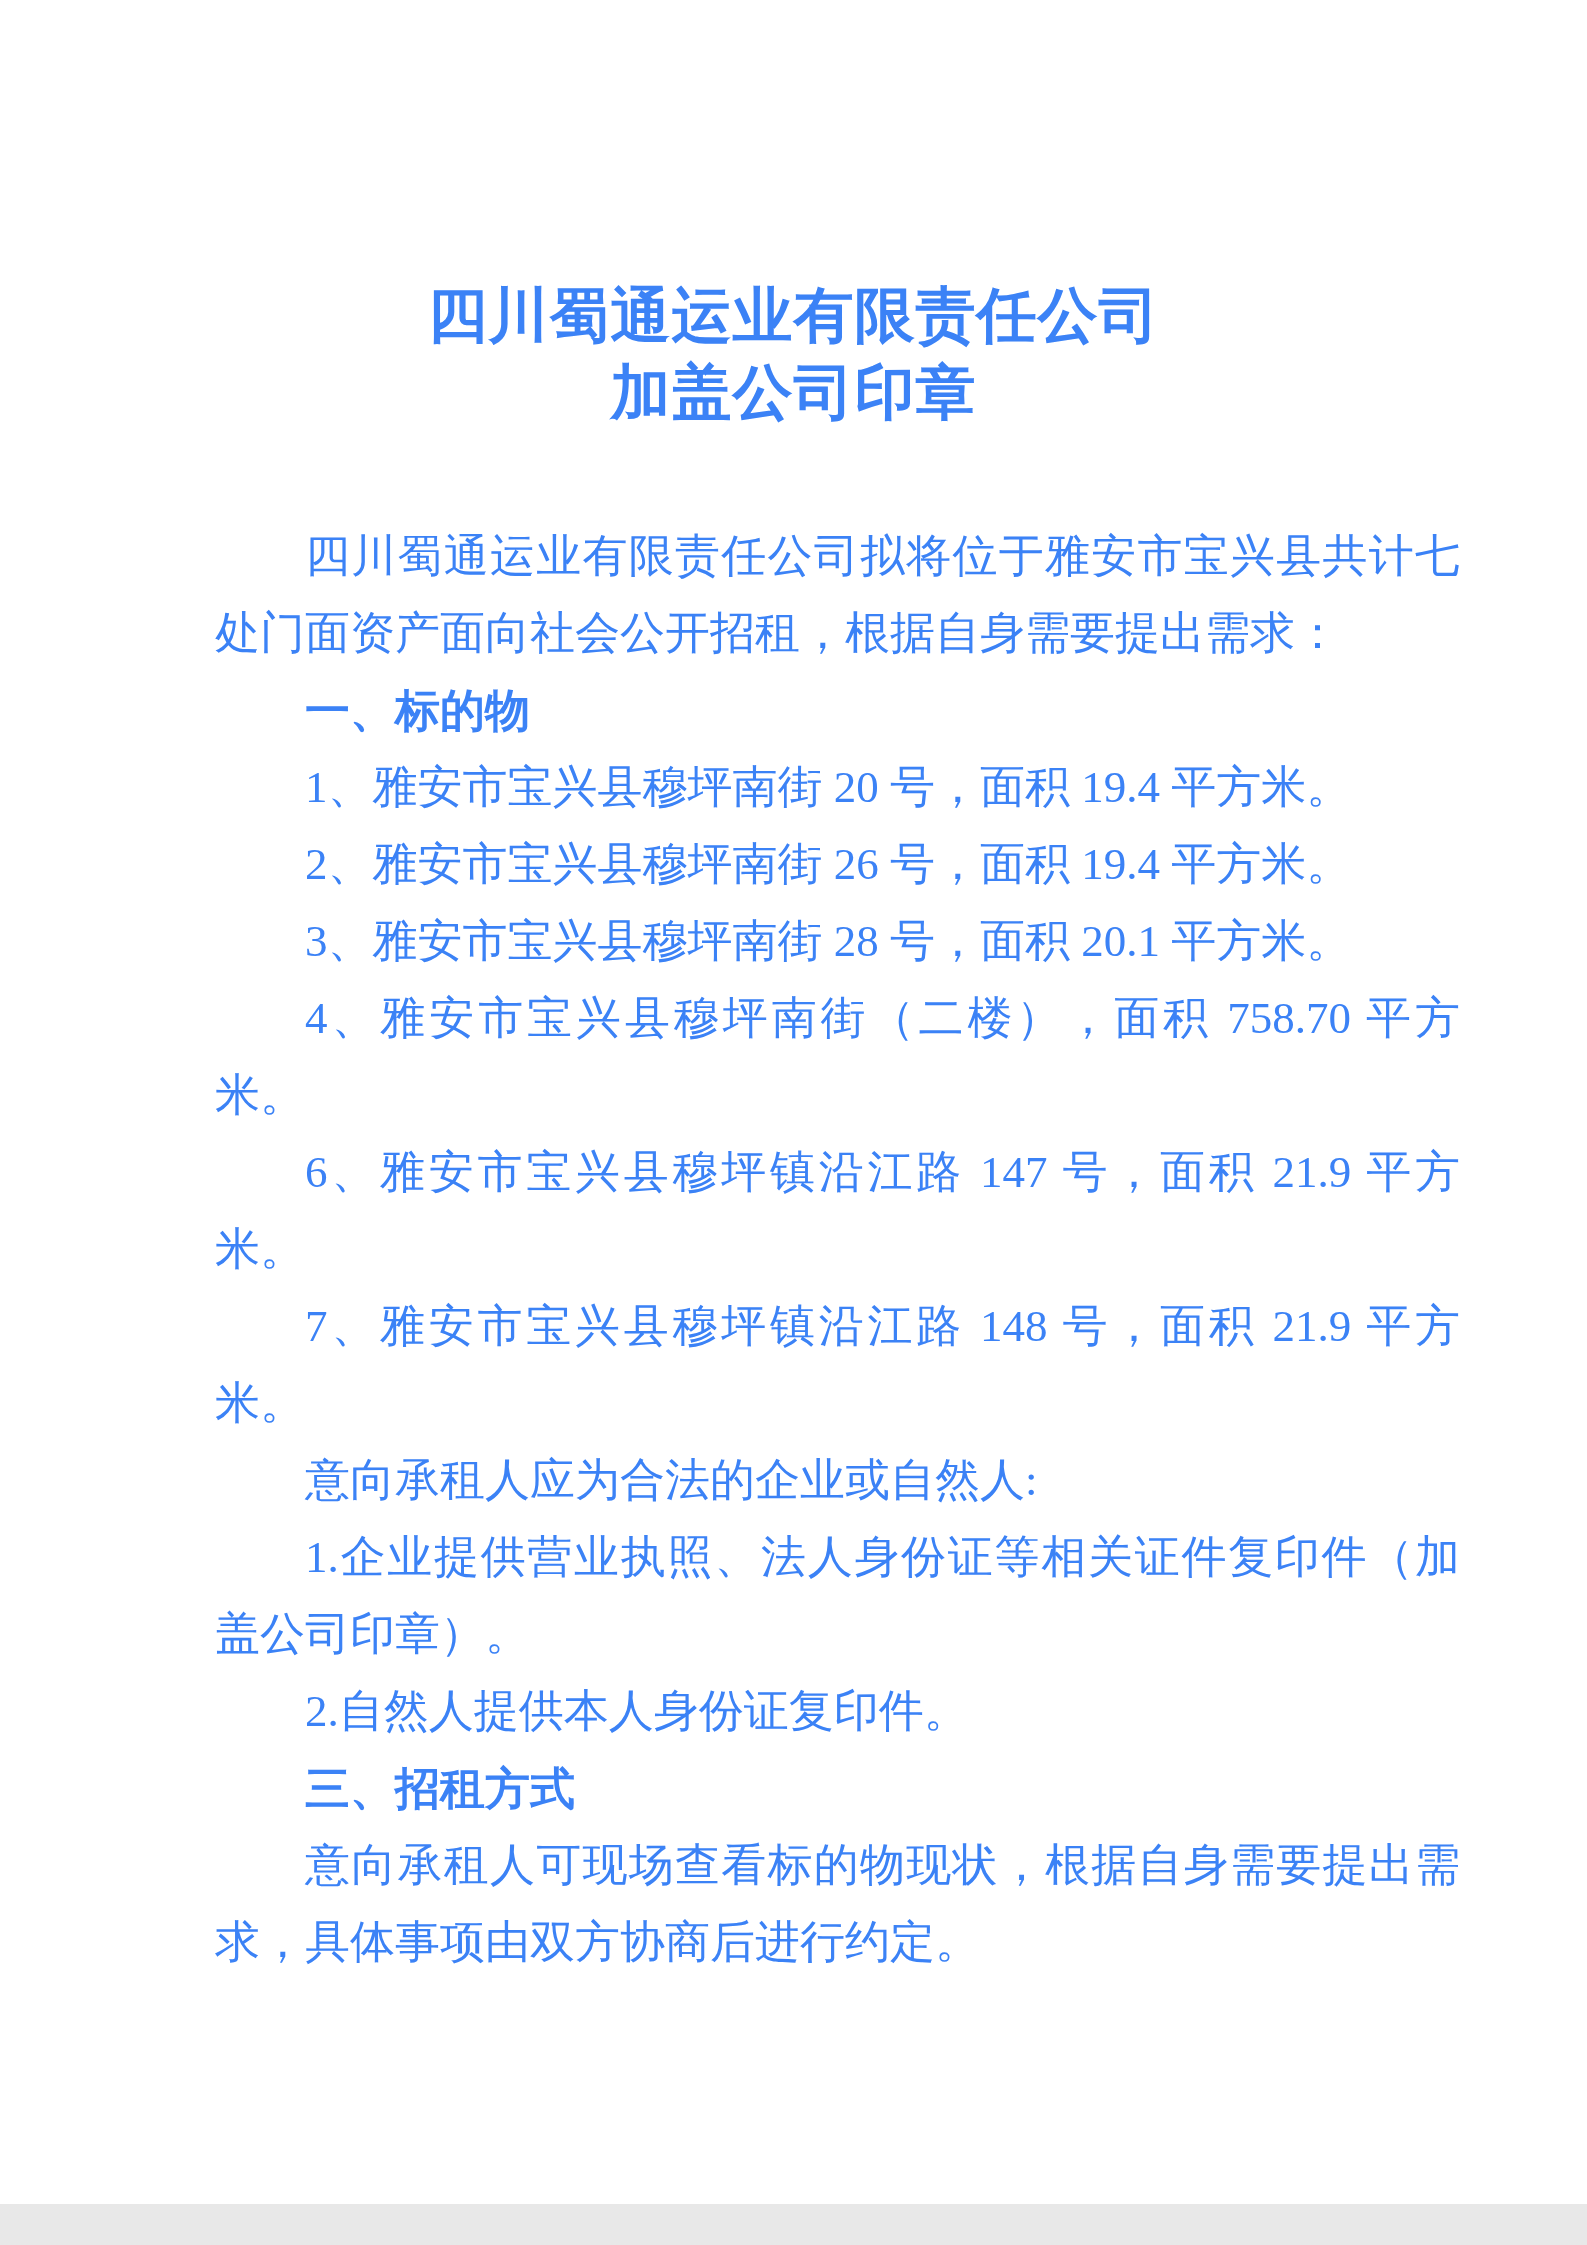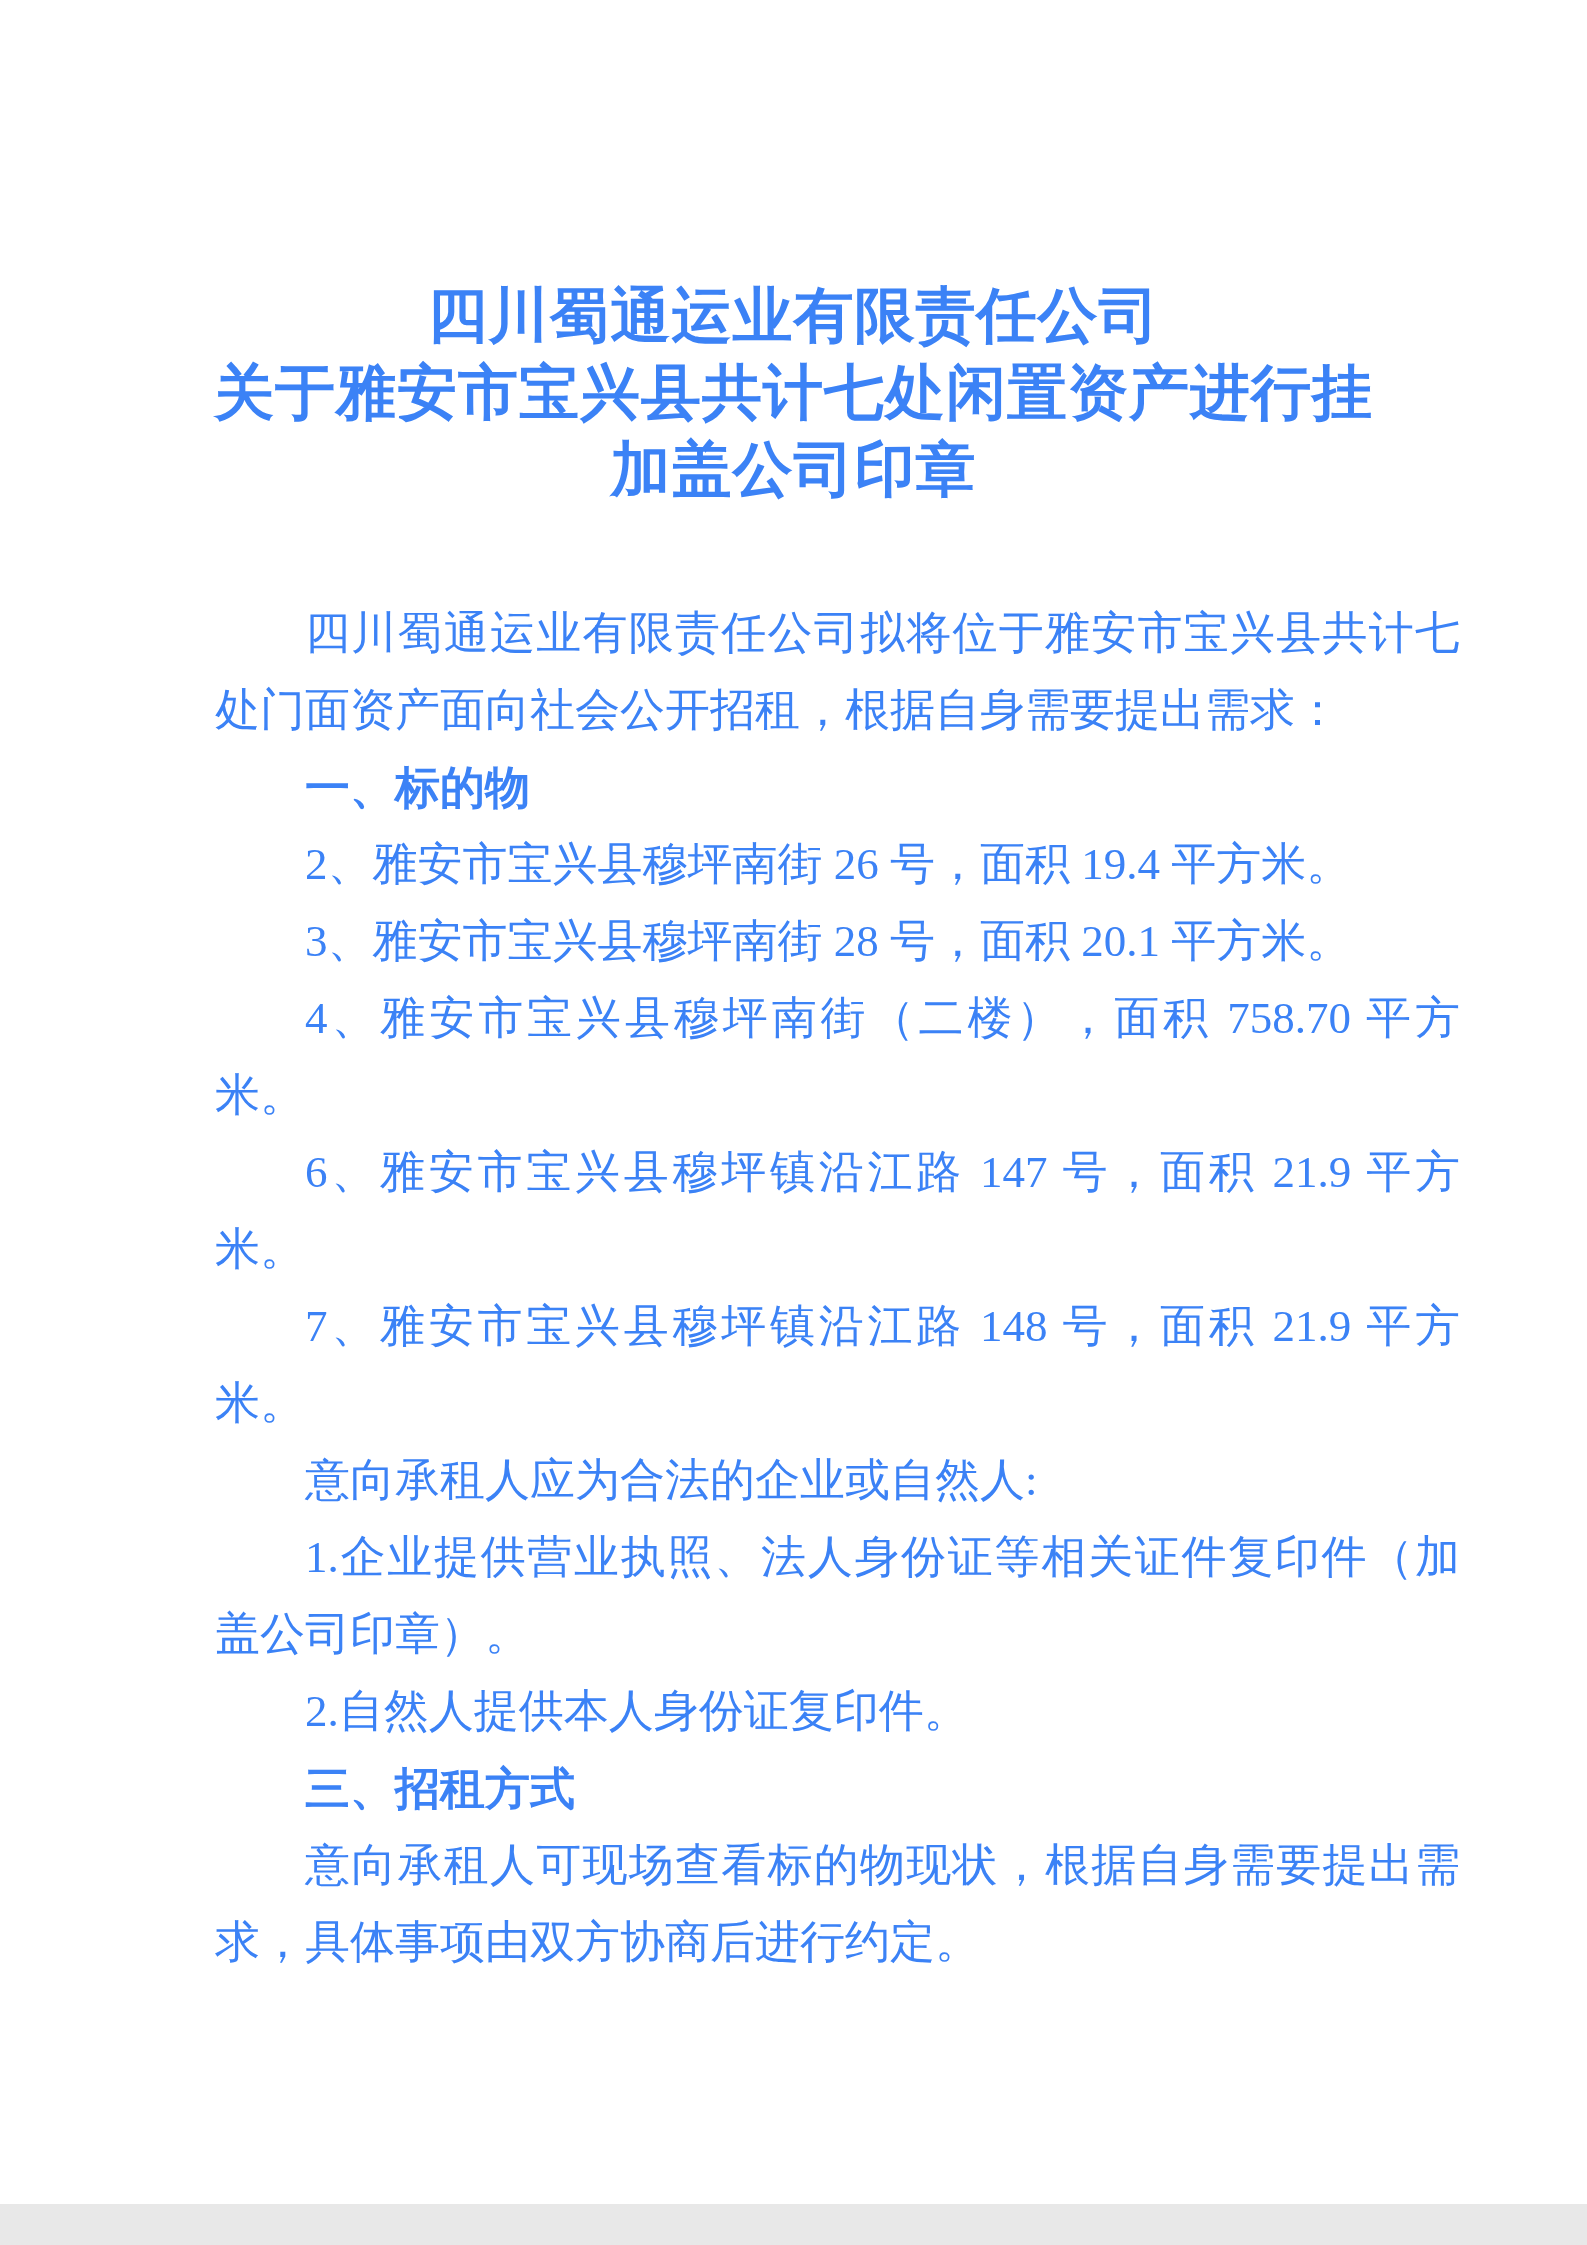--- a/index.html
+++ b/index.html
@@ -46,29 +46,29 @@
     font-weight: 700;
   }
 </style>
 </head>
 <body>
 
 <div class="page">
 
   <div class="title-block">
     <div>四川蜀通运业有限责任公司</div>
-    <div>关于雅安市宝兴县共计七处闲置资产进行挂</div>
     <div>加盖公司印章</div>
   </div>
 
   <div class="content">
 
     <p class="para">四川蜀通运业有限责任公司拟将位于雅安市宝兴县共计七处门面资产面向社会公开招租，根据自身需要提出需求：</p>
 
     <p class="heading">一、标的物</p>
+    <p class="para">1、雅安市宝兴县穆坪南街 20 号，面积 19.4 平方米。</p>
     <p class="para">2、雅安市宝兴县穆坪南街 26 号，面积 19.4 平方米。</p>
     <p class="para">3、雅安市宝兴县穆坪南街 28 号，面积 20.1 平方米。</p>
     <p class="para">4、雅安市宝兴县穆坪南街（二楼），面积 758.70 平方米。</p>
     <p class="para">6、雅安市宝兴县穆坪镇沿江路 147 号，面积 21.9 平方米。</p>
     <p class="para">7、雅安市宝兴县穆坪镇沿江路 148 号，面积 21.9 平方米。</p>
 
     <p class="para">意向承租人应为合法的企业或自然人:</p>
     <p class="para">1.企业提供营业执照、法人身份证等相关证件复印件（加盖公司印章）。</p>
     <p class="para">2.自然人提供本人身份证复印件。</p>
 

